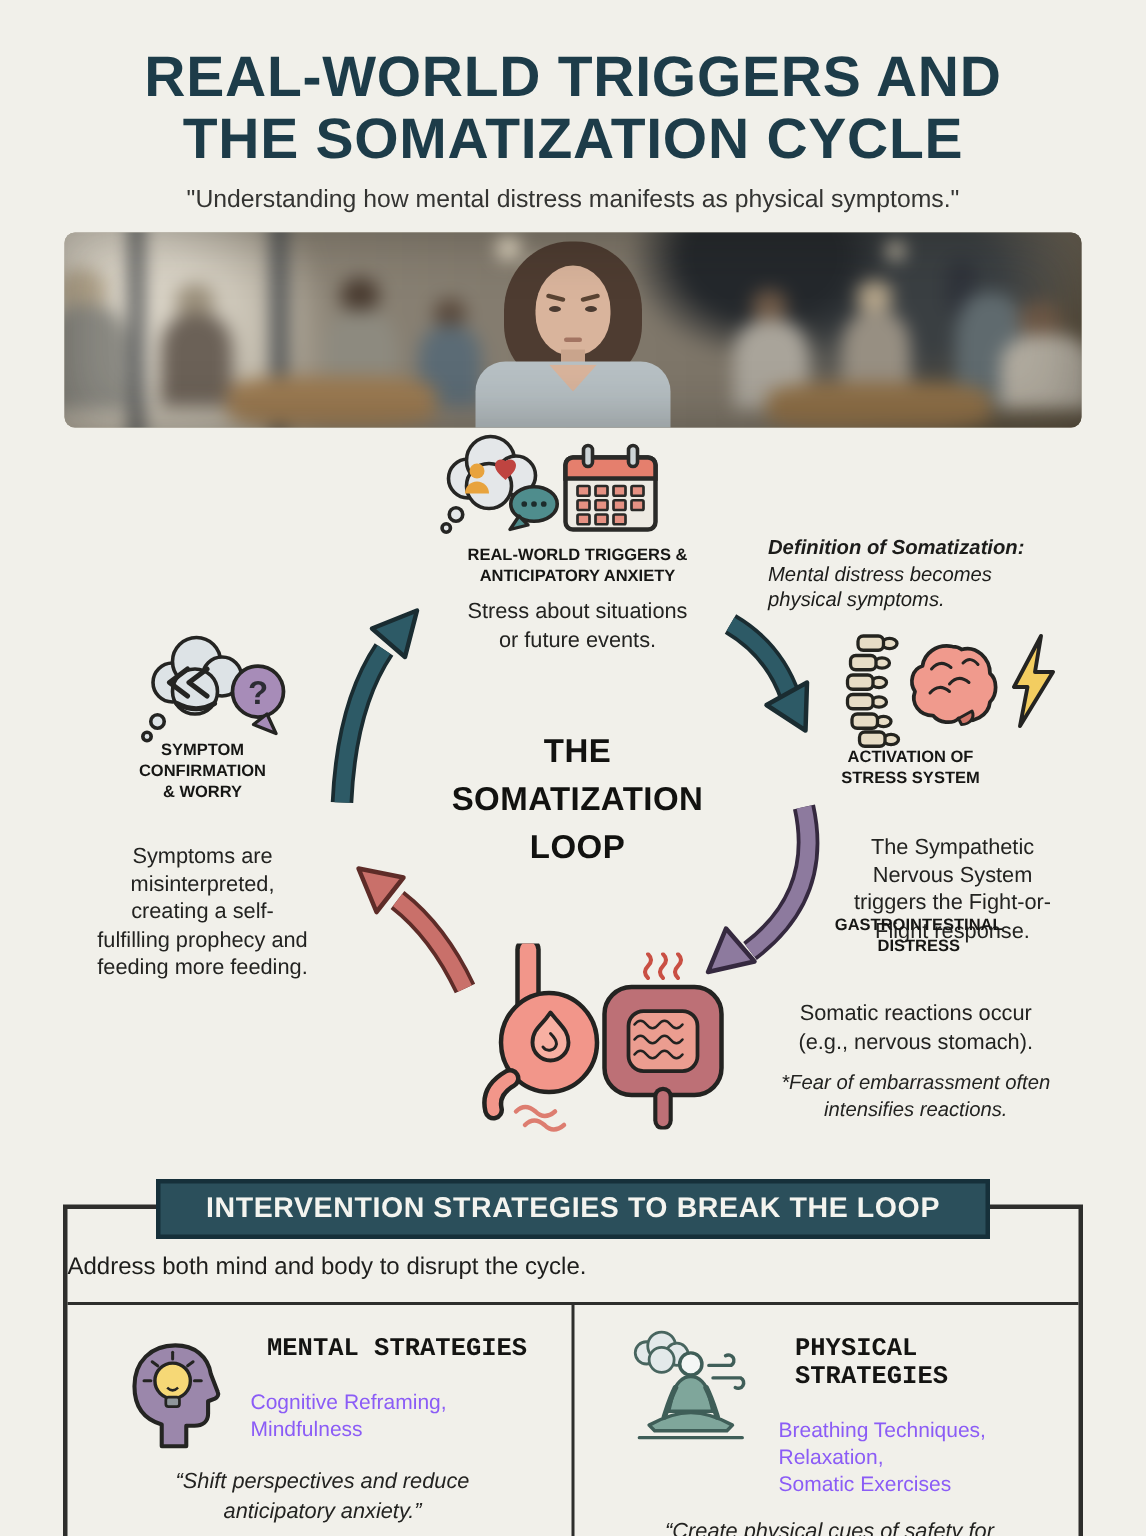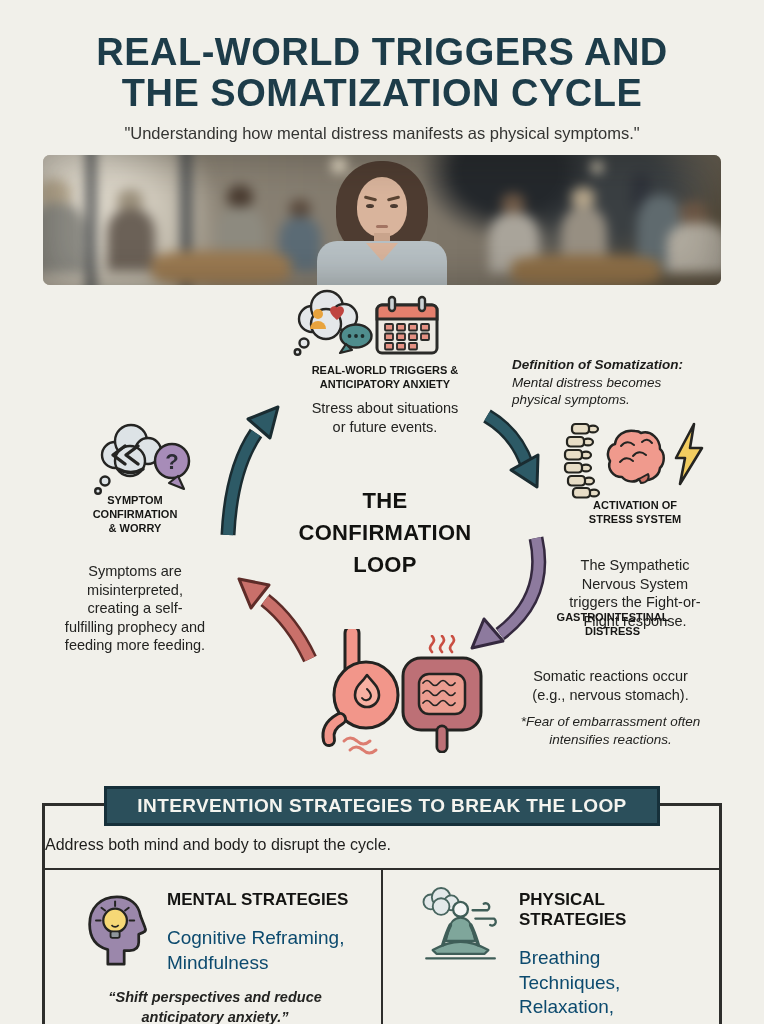--- a/index.html
+++ b/index.html
@@ -71,23 +71,23 @@
     position:absolute;top:-20px;left:50%;transform:translateX(-50%);
     width:556px;height:40px;background:var(--banner);border:3px solid #16303a;
     color:#f4f4ef;font-weight:bold;font-size:19px;letter-spacing:.4px;
     display:flex;align-items:center;justify-content:center;text-align:center;
   }
   .iv-intro{text-align:left;font-size:16px;padding:4px 0 14px;color:#1e1e1c;}
   .iv-cols{display:flex;border-top:2.5px solid #2e2e2c;}
   .iv-col{flex:1;padding:16px 14px 16px 18px;}
   .iv-col + .iv-col{border-left:2.5px solid #2e2e2c;}
   .col-head{display:flex;gap:14px;align-items:flex-start;padding-left:16px;}
-  .col-title{font-weight:bold;font-size:17px;margin:4px 0 8px;color:#141412;}
-  .col-items{font-size:19px;line-height:1.3;color:#0c4a6e;margin-top:16px;}
-  .col-quote{margin-top:13px;text-align:center;font-style:italic;font-weight:bold;font-size:14.5px;line-height:1.35;color:#232321;}
+  .col-title{font-weight:bold;font-size:17px;margin:4px 11px 8px;color:#141412;font-family:Liberation Mono, monospace;}
+  .col-items{font-size:14px;line-height:1.3;color:#8b5cf6;margin-top:16px;}
+  .col-quote{margin-top:13px;text-align:center;font-style:italic;font-weight:normal;font-size:14.5px;line-height:1.35;color:#232321;}
 </style>
 </head>
 <body>
 
 <header class="hdr">
   <h1>REAL-WORLD TRIGGERS AND
 THE SOMATIZATION CYCLE</h1>
   <div class="sub">"Understanding how mental distress manifests as physical symptoms."</div>
 </header>
 
@@ -161,21 +161,21 @@
     </g>
 
     <g>
       <path d="M310,374 Q292,336 265,315" fill="none" stroke="#5e2c28" stroke-width="15"></path>
       <path d="M310,374 Q292,336 265,315" fill="none" stroke="#c9706a" stroke-width="10"></path>
       <polygon points="239,294 269,300 251,323" fill="#c9706a" stroke="#5e2c28" stroke-width="3" stroke-linejoin="round"></polygon>
     </g>
   </svg>
 
   <div class="abs center-title pre" style="left:282px;top:200px;width:206px;">THE
-CONFIRMATION
+SOMATIZATION
 LOOP</div>
 
   <span class="abs" style="left:293px;top:4px;">
     <svg width="86" height="72" viewBox="0 0 86 72">
       <g fill="#e4e7e9" stroke="#262624" stroke-width="2.4">
         <circle cx="19" cy="30" r="13"></circle>
           <circle cx="34" cy="18" r="16"></circle>
           <circle cx="51" cy="28" r="13"></circle>
           <circle cx="33" cy="35" r="15"></circle>
         <circle cx="11" cy="54" r="4.5"></circle>
@@ -251,21 +251,21 @@
           <path d="M16,35 q6,-7 13,-1"></path>
           <path d="M38,15 q5,-5 10,1"></path>
       </g>
     </svg>
   </span>
   <span class="abs" style="left:670px;top:137px;">
     <svg width="36" height="66" viewBox="0 0 36 66">
       <polygon points="24,2 6,36 15,36 10,62 32,26 20,26" fill="#f3cd60" stroke="#242422" stroke-width="2.6" stroke-linejoin="round"></polygon>
     </svg>
   </span>
-  <div class="abs node-title pre" style="left:545px;top:214px;width:180px;">ACTIVATION OF
+  <div class="abs node-title pre" style="left:517px;top:214px;width:180px;">ACTIVATION OF
 STRESS SYSTEM</div>
   <div class="abs node-body pre" style="left:540px;top:271px;width:190px;">The Sympathetic
 Nervous System
 triggers the Fight-or-
 Flight response.</div>
 
   <div class="abs node-title pre" style="left:510px;top:326px;width:205px;">GASTROINTESTINAL
 DISTRESS</div>
   <div class="abs node-body pre" style="left:498px;top:382px;width:225px;">Somatic reactions occur
 (e.g., nervous stomach).</div>

